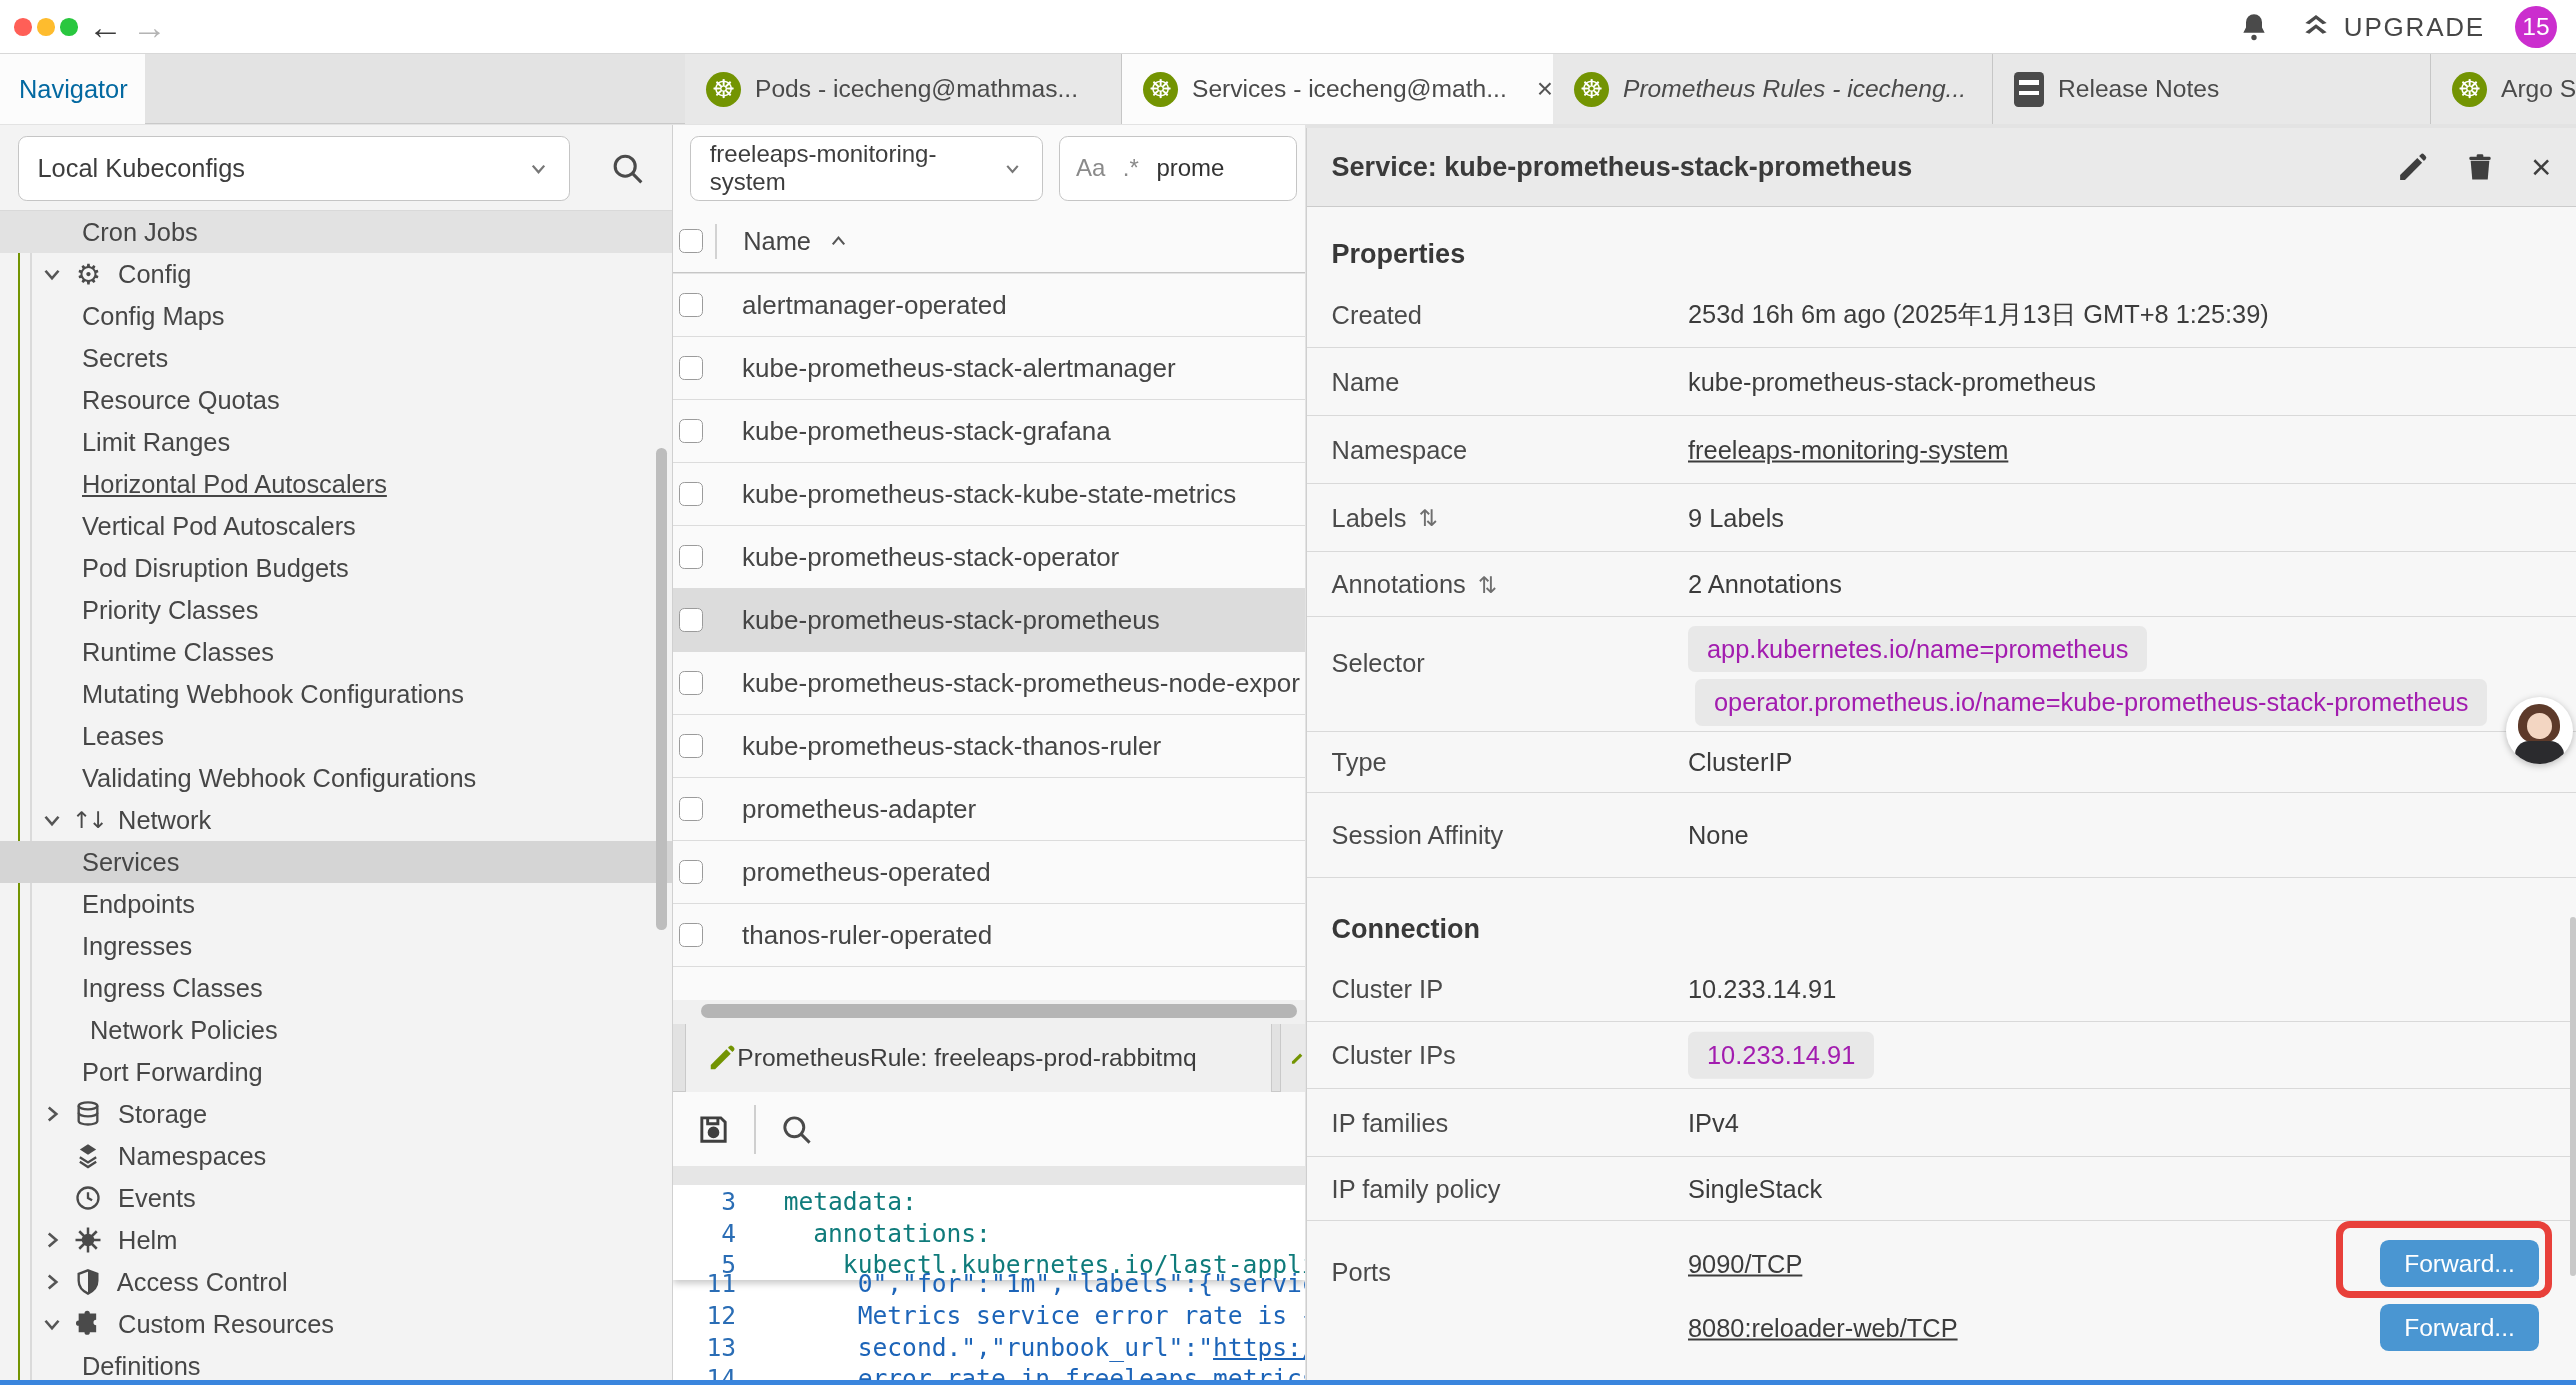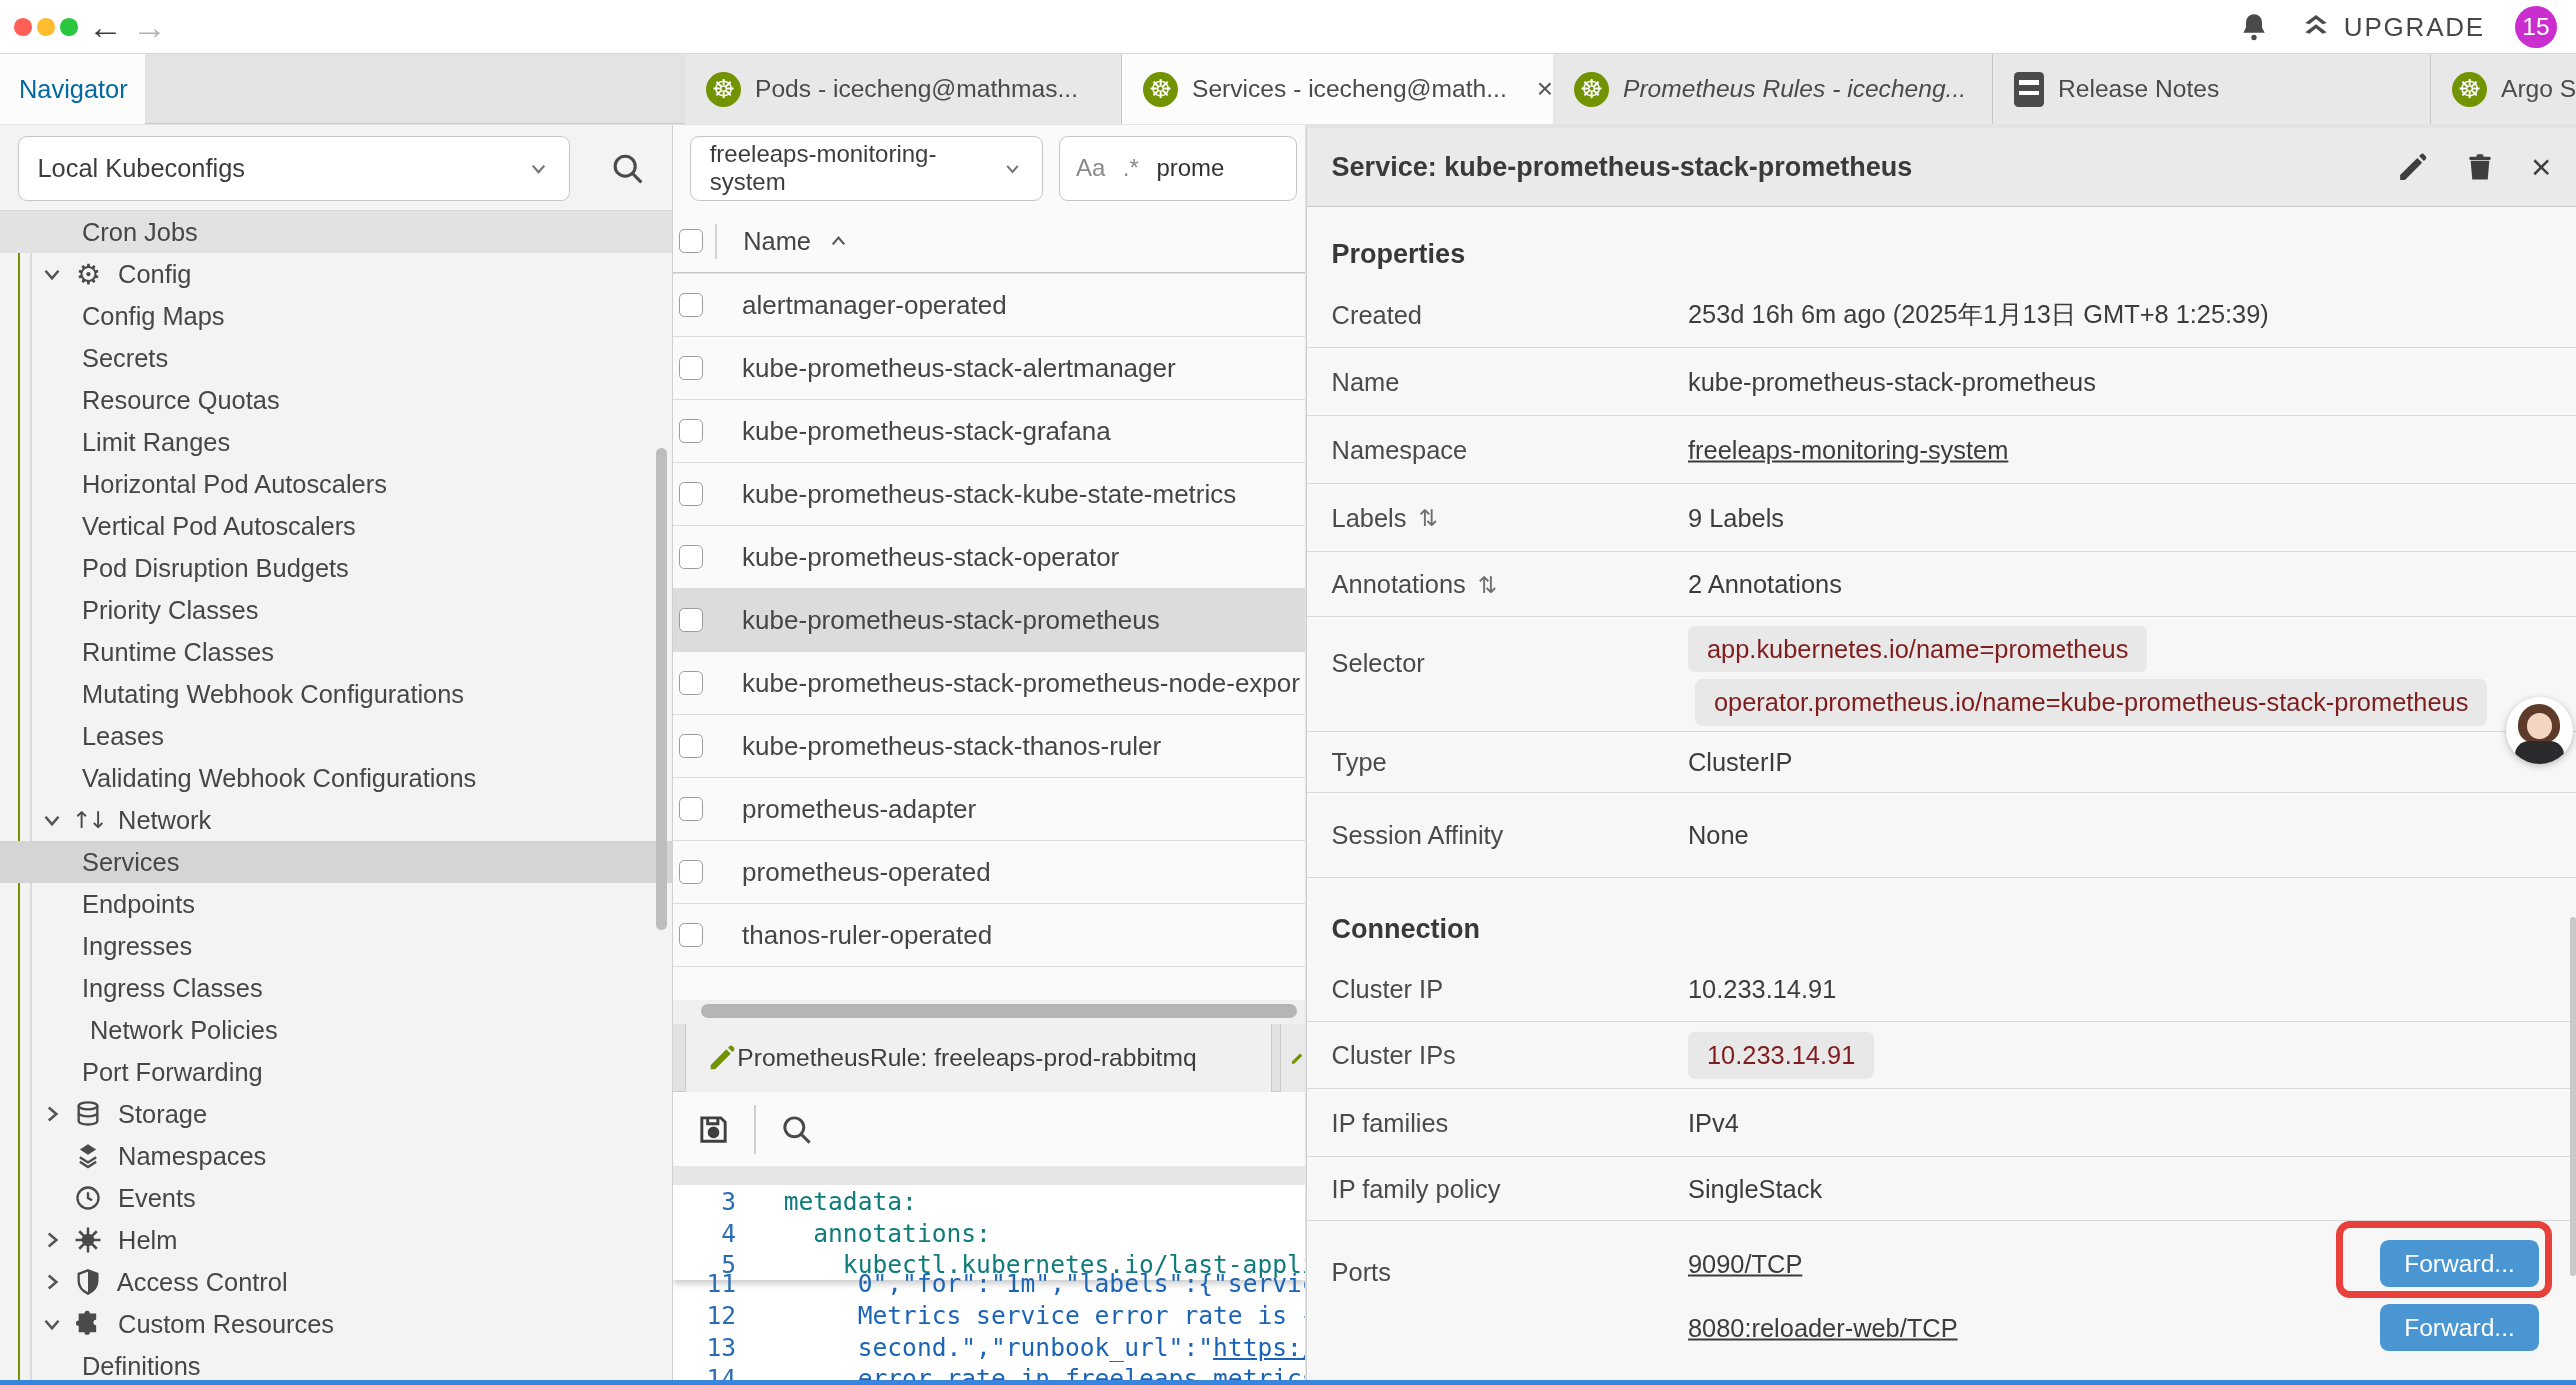--- a/index.html
+++ b/index.html
@@ -88,21 +88,21 @@
          display:flex;align-items:center;padding:0 24.6px;}
   .dtitle{font-size:27px;font-weight:bold;color:#3a3a3a;white-space:nowrap;overflow:hidden;}
   .dhead .icons{margin-left:auto;display:flex;align-items:center;gap:35px;}
   .dbody{position:absolute;left:0;top:79px;width:100%;bottom:0;overflow:hidden;}
   .sechead{display:flex;align-items:end;padding:0 0 12.3px 24.6px;font-size:27px;font-weight:bold;color:#383838;}
   .frow{position:relative;border-bottom:1.8px solid #d9d9d9;}
   .frow .lb{position:absolute;left:24.6px;top:50%;transform:translateY(-50%);font-size:25.4px;color:#4a4a4a;display:flex;gap:12.3px;align-items:center;}
   .frow .val{position:absolute;left:381px;top:50%;transform:translateY(-50%);font-size:25.4px;color:#3c3c3c;white-space:nowrap;}
   .sorticon{font-family:"DejaVu Sans",sans-serif;color:#6f6f6f;font-size:23px;}
   .link{color:#3584e4;text-decoration:underline;}
-  .dbadge{display:inline-block;background:#e8e8e8;border-radius:7px;padding:8.8px 19px;font-size:25.4px;color:#7f1d1d;white-space:nowrap;}
+  .dbadge{display:inline-block;background:#e8e8e8;border-radius:7px;padding:8.8px 19px;font-size:25.4px;color:#a21caf;white-space:nowrap;}
   .fwd{position:absolute;width:159px;height:47px;background:#4a96d2;border:none;border-radius:8.8px;color:#fff;font-size:24.6px;font-family:"Liberation Sans",sans-serif;}
   .dthumb{position:absolute;left:1263px;top:789px;width:6.1px;height:359px;background:#c9c9c9;border-radius:3.5px;}
   
   .avatar{position:absolute;left:1199px;top:569px;width:67px;height:67px;border-radius:50%;background:#fff;
           box-shadow:0 1.8px 7px rgba(0,0,0,.25);overflow:hidden;}
   .av-hair{position:absolute;left:12.3px;top:7px;width:42px;height:39px;border-radius:21px 21px 16px 16px;background:#5d3a2a;}
   .av-face{position:absolute;left:21px;top:16px;width:24.6px;height:26px;border-radius:50%;background:#f3d6c2;}
   .av-body{position:absolute;left:8.8px;top:44px;width:49px;height:26px;border-radius:14px 14px 0 0;background:#2b2b2e;}
   
   .bluebar{left:0;top:1380px;width:2576px;height:5.3px;background:#3a85dd;}
@@ -206,21 +206,21 @@
         <div class="trow child">
           <span style="margin-left: 0px;">Secrets</span>
         </div>
         <div class="trow child">
           <span style="margin-left: 0px;">Resource Quotas</span>
         </div>
         <div class="trow child">
           <span style="margin-left: 0px;">Limit Ranges</span>
         </div>
         <div class="trow child">
-          <span style="margin-left: 0px;">Horizontal Pod Autoscalers</span>
+          <span style="margin-left: 0px; text-decoration: underline;">Horizontal Pod Autoscalers</span>
         </div>
         <div class="trow child">
           <span style="margin-left: 0px;">Vertical Pod Autoscalers</span>
         </div>
         <div class="trow child">
           <span style="margin-left: 0px;">Pod Disruption Budgets</span>
         </div>
         <div class="trow child">
           <span style="margin-left: 0px;">Priority Classes</span>
         </div>

